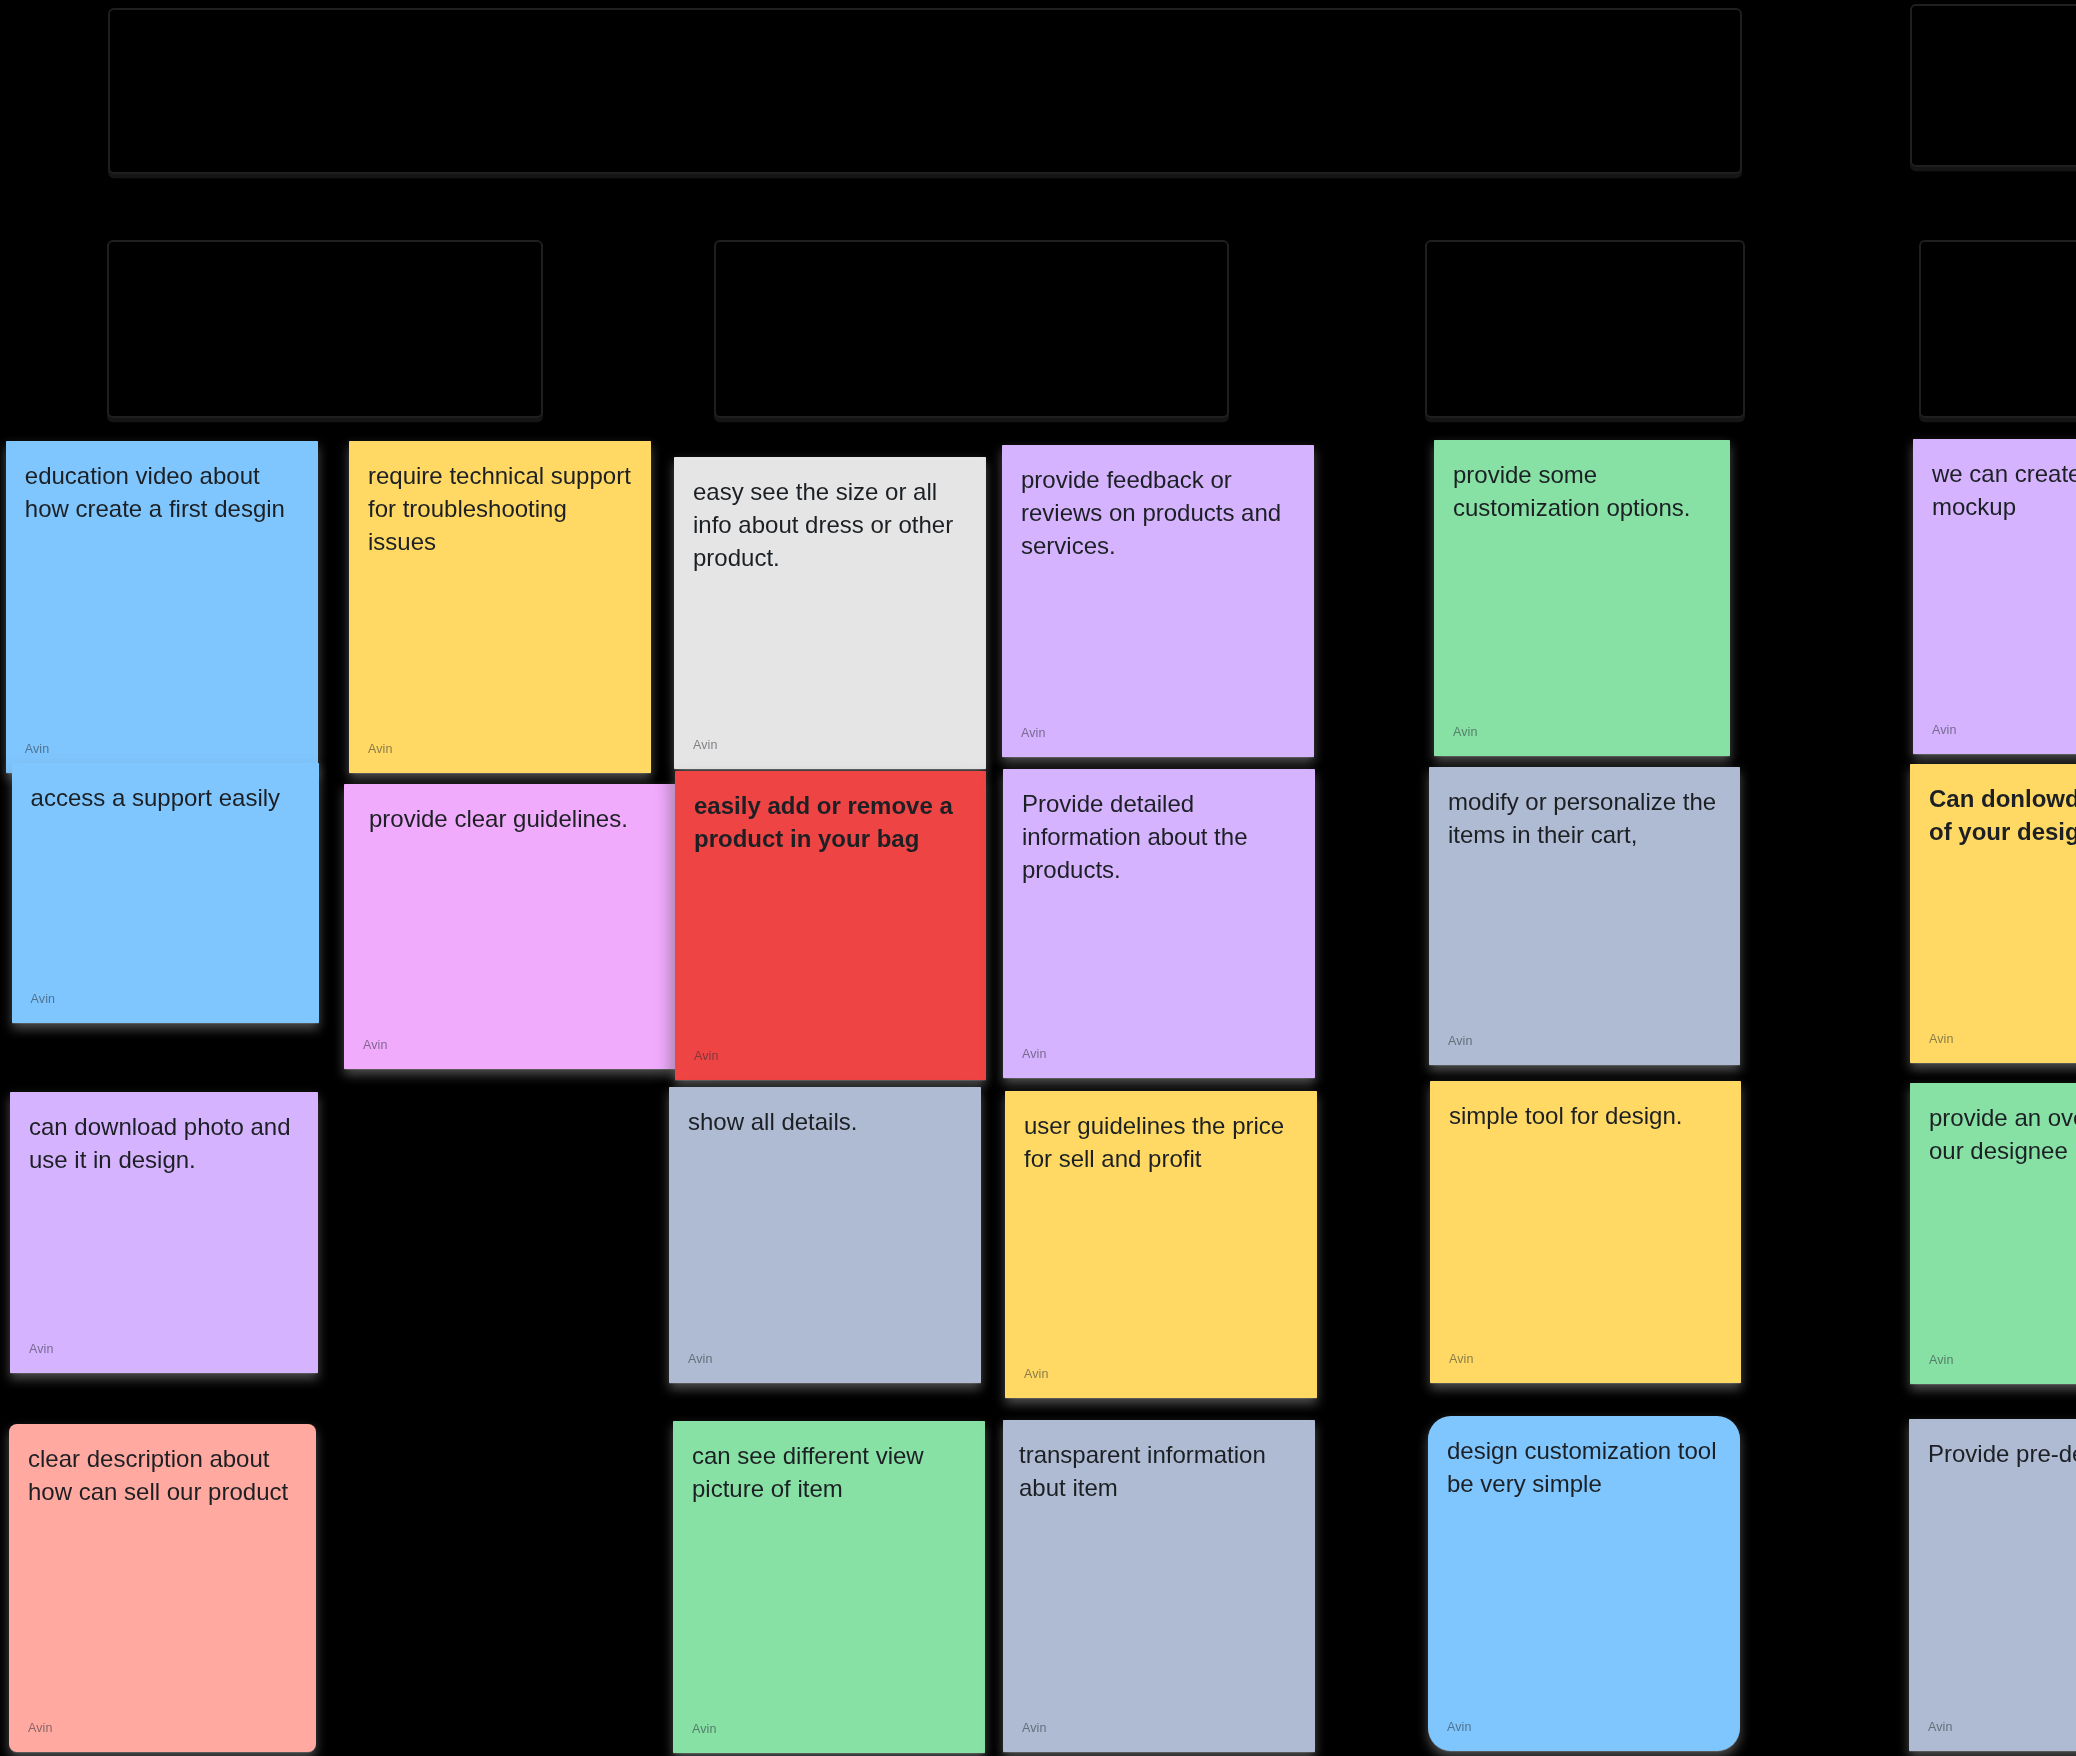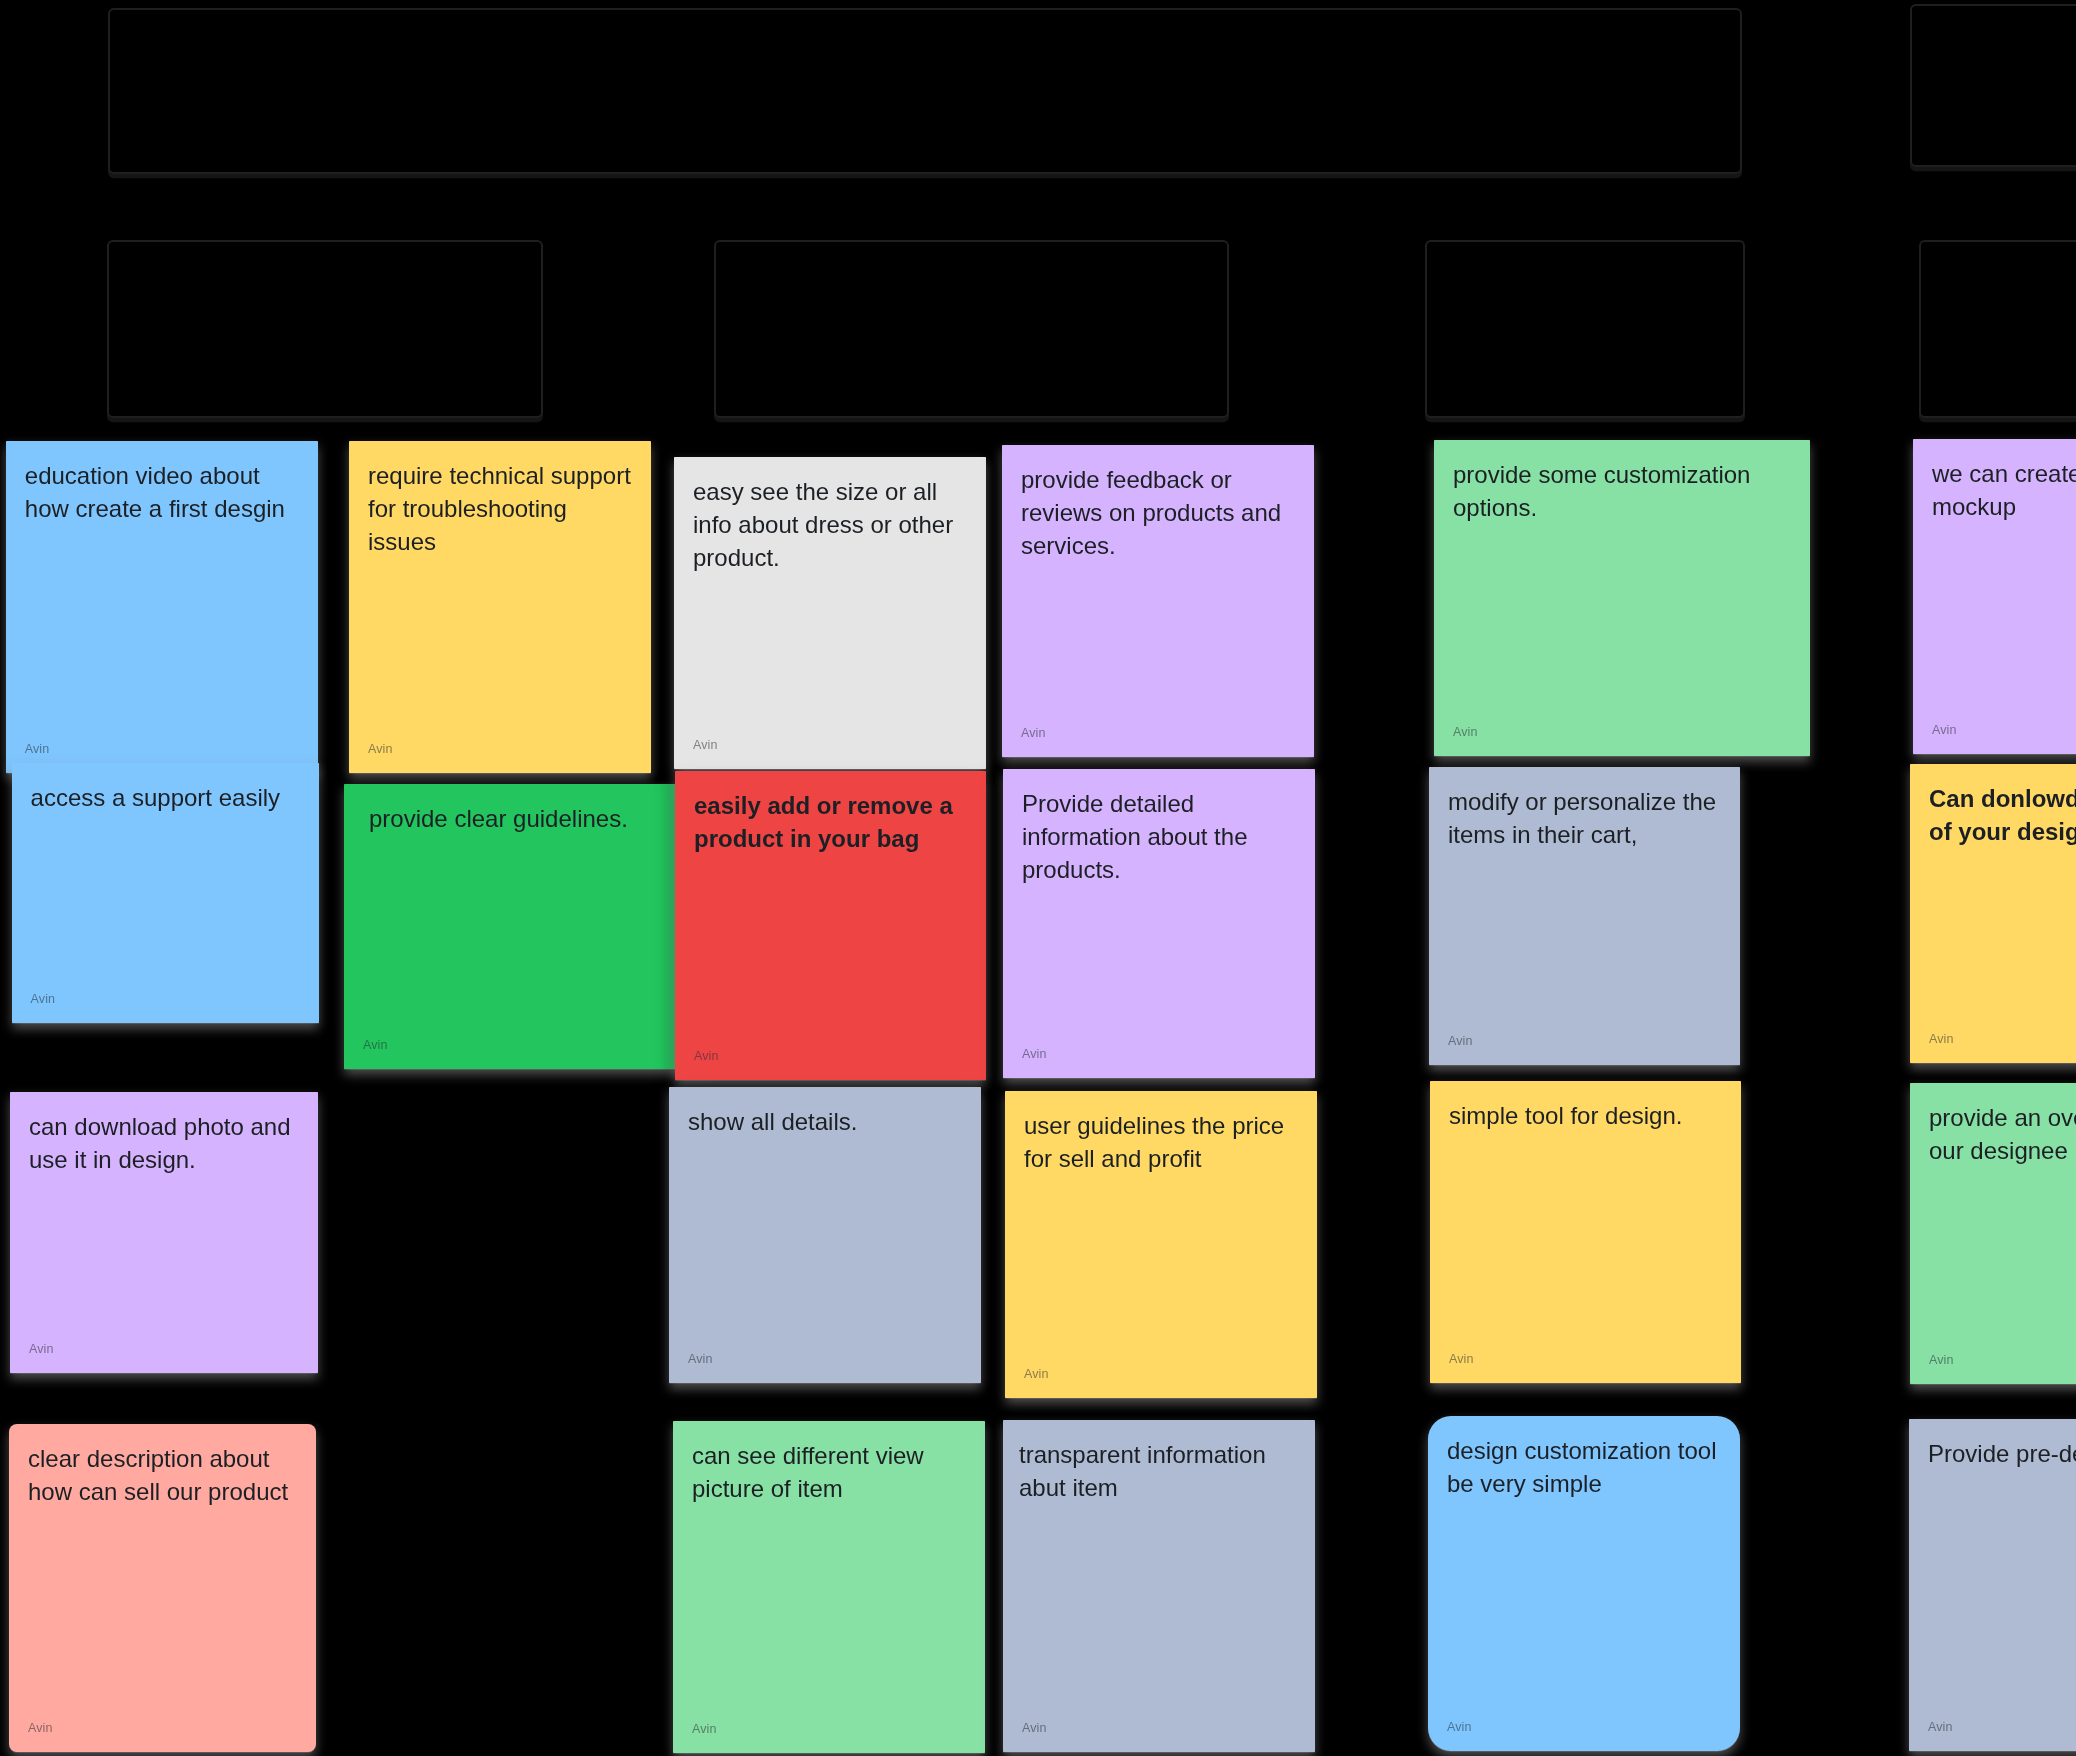--- a/index.html
+++ b/index.html
@@ -109,21 +109,21 @@
       <div class="card" style="left: 9px; top: 1424px; width: 307px; height: 328px; background: rgb(255, 169, 160); border-radius: 8px;">
         <div class="body">clear description about how can sell our product</div>
         <div class="author">Avin</div>
       </div>
     </div>
     <div style="position: absolute; left: 0px; top: 0px; width: 0px; height: 0px;">
       <div class="card" style="left: 349px; top: 441px; width: 302px; height: 332px; background: rgb(255, 217, 100);">
         <div class="body">require technical support for troubleshooting issues</div>
         <div class="author">Avin</div>
       </div>
-      <div class="card" style="left: 344px; top: 784px; width: 373px; height: 285px; background: #22c55e; padding-left: 25px;">
+      <div class="card" style="left: 344px; top: 784px; width: 373px; height: 285px; background: #f0abfc; padding-left: 25px;">
         <div class="body">provide clear guidelines.</div>
         <div class="author">Avin</div>
       </div>
     </div>
     <div style="position: absolute; left: 0px; top: 0px; width: 0px; height: 0px;">
       <div class="card" style="left: 674px; top: 445px; width: 312px; height: 312px; background: #e5e5e5; margin-top: 12px;">
         <div class="body">easy see the size or all info about dress or other product.</div>
         <div class="author">Avin</div>
       </div>
       <div class="card bold" style="left: 675px; top: 771px; width: 311px; height: 309px; background: #ef4444;">
@@ -151,21 +151,21 @@
       <div class="card" style="left: 1005px; top: 1091px; width: 312px; height: 307px; background: rgb(255, 217, 100);">
         <div class="body">user guidelines the price for sell and profit</div>
         <div class="author">Avin</div>
       </div>
       <div class="card" style="left: 1003px; top: 1420px; width: 312px; height: 332px; background: rgb(174, 187, 210); padding-left: 16px;">
         <div class="body">transparent information abut item</div>
         <div class="author">Avin</div>
       </div>
     </div>
     <div style="position: absolute; left: 0px; top: 0px; width: 0px; height: 0px;">
-      <div class="card" style="left: 1434px; top: 440px; width: 376px; height: 316px; background: rgb(135, 224, 164); align-items: center;">
+      <div class="card" style="left: 1434px; top: 440px; width: 296px; height: 316px; background: rgb(135, 224, 164); align-items: center;">
         <div class="body">provide some customization options.</div>
         <div class="author">Avin</div>
       </div>
       <div class="card" style="left: 1429px; top: 767px; width: 311px; height: 298px; background: rgb(174, 187, 210);">
         <div class="body">modify or personalize the items in their cart,</div>
         <div class="author">Avin</div>
       </div>
       <div class="card" style="left: 1430px; top: 1081px; width: 311px; height: 302px; background: rgb(255, 217, 100);">
         <div class="body">simple tool for design.</div>
         <div class="author">Avin</div>

